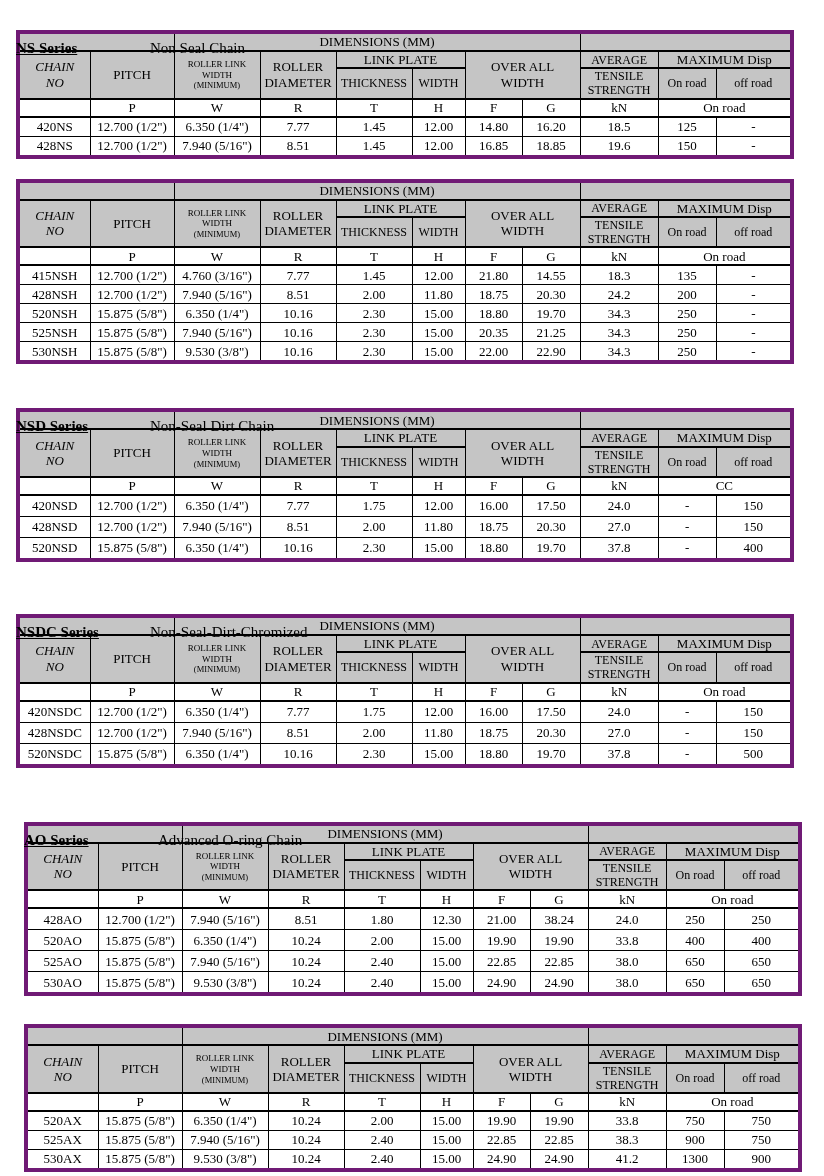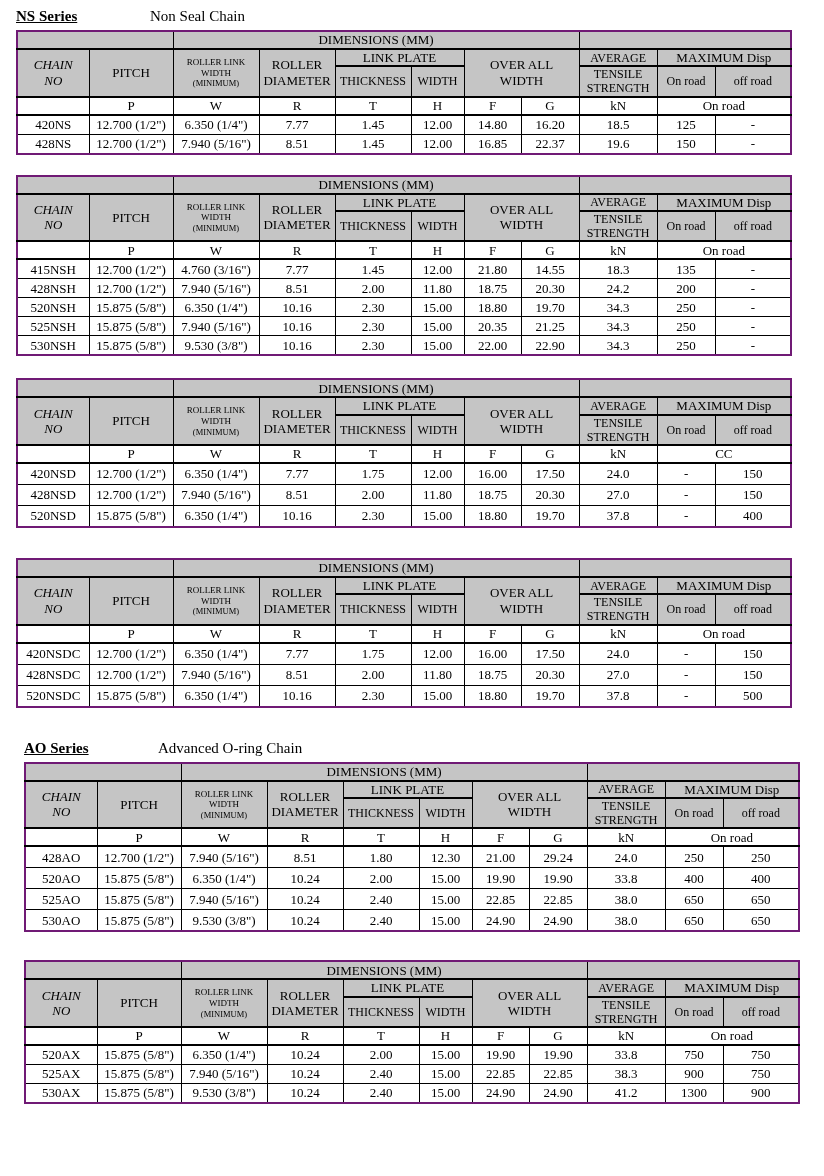--- a/index.html
+++ b/index.html
@@ -9,24 +9,24 @@
     padding-top:8px; box-sizing:border-box;
   }
   .series { margin:0 0 20px 16px; }
   .s1 { margin-bottom:22px; }
   .s2 { margin-bottom:30px; }
   .s3 { margin-bottom:32px; }
   .s4 { margin-left:24px; margin-bottom:28px; }
   .s5 { margin-left:24px; margin-bottom:0; }
 
   .titlebar { display:flex; align-items:baseline; height:18px; margin-bottom:4px; }
-  .title { font-weight:bold; text-decoration:underline; font-size:15px; width:134px; white-space:nowrap; }
+  .title { font-weight:bold; text-decoration:underline; font-size:15px; width:134px; white-space:nowrap;margin-top:32px; }
   .subtitle { font-size:15px; white-space:nowrap; }
 
-  table { border-collapse:collapse; border:2px solid #701a75; table-layout:fixed; width:774px; background:#fff; }
+  table { border-collapse:collapse; border:4px solid #701a75; table-layout:fixed; width:774px; background:#fff; }
   td {
     border:1px solid #000; text-align:center; vertical-align:middle;
     font-size:13px; line-height:1.18; padding:0 1px; overflow:hidden;
   }
   td.g { background:var(--header-bg,#c5c5c5); }
   td.mid { font-size:12px; }
   td.sm { font-size:9px; }
   .blk { display:block;text-align:center; }
   .smaller { font-size:8.5px; }
   .w48 { display:inline-block; max-width:50px;font-style:italic; }
@@ -119,21 +119,21 @@
             <td>-</td>
           </tr>
           <tr class="drow">
             <td>428NS</td>
             <td>12.700 (1/2")</td>
             <td>7.940 (5/16")</td>
             <td>8.51</td>
             <td>1.45</td>
             <td>12.00</td>
             <td>16.85</td>
-            <td>22.37</td>
+            <td>18.85</td>
             <td>19.6</td>
             <td>150</td>
             <td>-</td>
           </tr>
         </tbody>
     </table>
   </section>
 
   <section class="series s1">
     <table>
@@ -254,20 +254,24 @@
             <td>22.90</td>
             <td>34.3</td>
             <td>250</td>
             <td>-</td>
           </tr>
         </tbody>
     </table>
   </section>
 
   <section class="series s2">
+    <div class="titlebar">
+      <span class="title">NSD Series</span>
+      <span class="subtitle">Non-Seal Dirt Chain</span>
+    </div>
     <table>
       <colgroup>
         <col style="width:72px">
           <col style="width:84px">
           <col style="width:86px">
           <col style="width:76px">
         <col style="width:76px">
           <col style="width:53px">
           <col style="width:57px">
           <col style="width:58px">
@@ -353,20 +357,24 @@
             <td>19.70</td>
             <td>37.8</td>
             <td>-</td>
             <td>400</td>
           </tr>
         </tbody>
     </table>
   </section>
 
   <section class="series s3">
+    <div class="titlebar">
+      <span class="title">NSDC Series</span>
+      <span class="subtitle">Non-Seal-Dirt-Chromized</span>
+    </div>
     <table>
       <colgroup>
         <col style="width:72px">
           <col style="width:84px">
           <col style="width:86px">
           <col style="width:76px">
         <col style="width:76px">
           <col style="width:53px">
           <col style="width:57px">
           <col style="width:58px">
@@ -519,21 +527,21 @@
           <td colspan="2">On road</td>
         </tr>
       <tr class="drow">
             <td>428AO</td>
             <td>12.700 (1/2")</td>
             <td>7.940 (5/16")</td>
             <td>8.51</td>
             <td>1.80</td>
             <td>12.30</td>
             <td>21.00</td>
-            <td>29.24</td>
+            <td>38.24</td>
             <td>24.0</td>
             <td>250</td>
             <td>250</td>
           </tr>
           <tr class="drow">
             <td>520AO</td>
             <td>15.875 (5/8")</td>
             <td>6.350 (1/4")</td>
             <td>10.24</td>
             <td>2.00</td>

